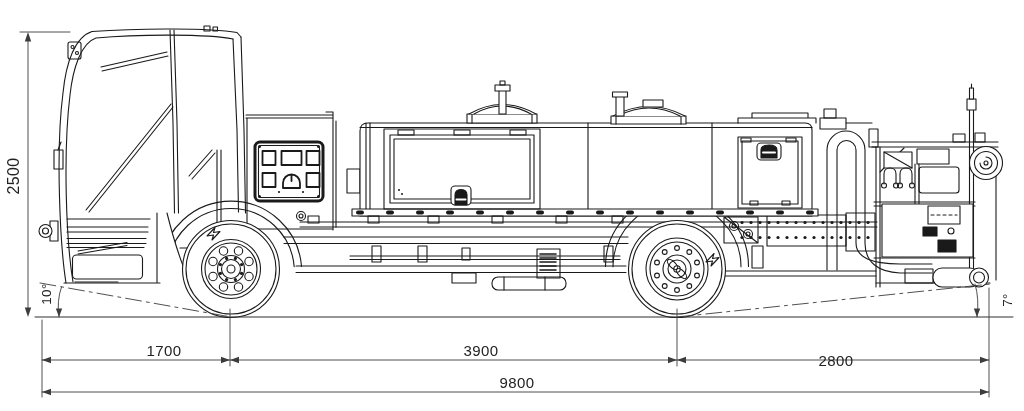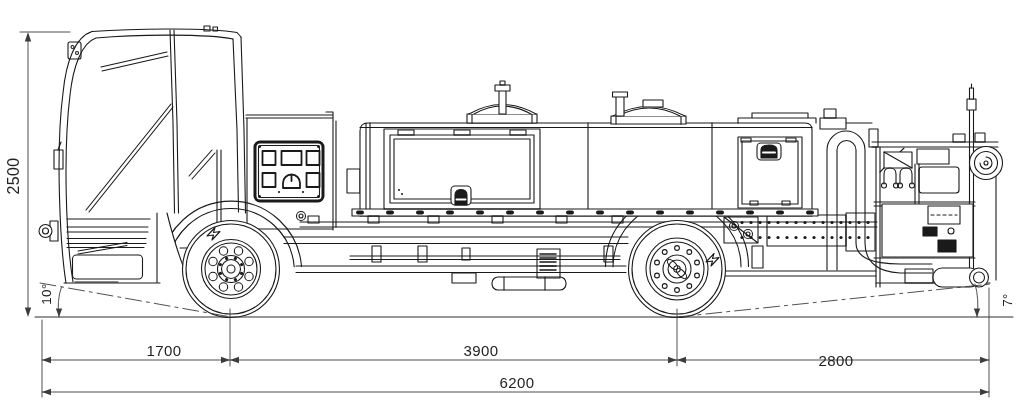--- a/index.html
+++ b/index.html
@@ -355,15 +355,15 @@
     </g>
   </g>
 </svg>
 
 <span class="dim-label big vertical" style="left:14px;top:176px;">2500</span>
 <span class="dim-label small vertical" style="left:47px;top:294px;">10°</span>
 <span class="dim-label small vertical" style="left:1008px;top:300px;">7°</span>
 <span class="dim-label" style="left:136px;top:350px;margin-left:28px;">1700</span>
 <span class="dim-label" style="left:453px;top:350px;margin-left:28px;">3900</span>
 <span class="dim-label" style="left:836px;top:360px;">2800</span>
-<span class="dim-label" style="left:517px;top:382px;">6200</span>
+<span class="dim-label" style="left:517px;top:382px;">9800</span>
 
 </div>
 
 </body></html>

